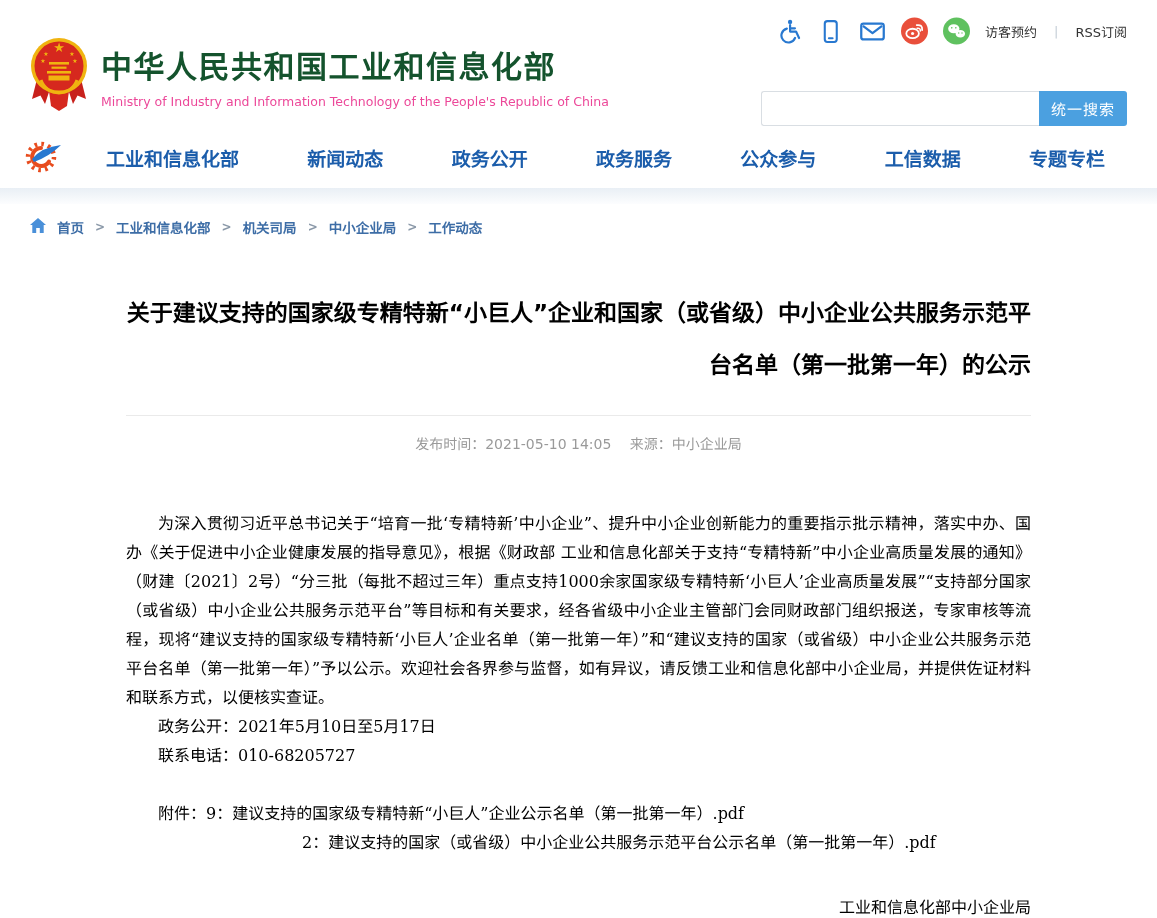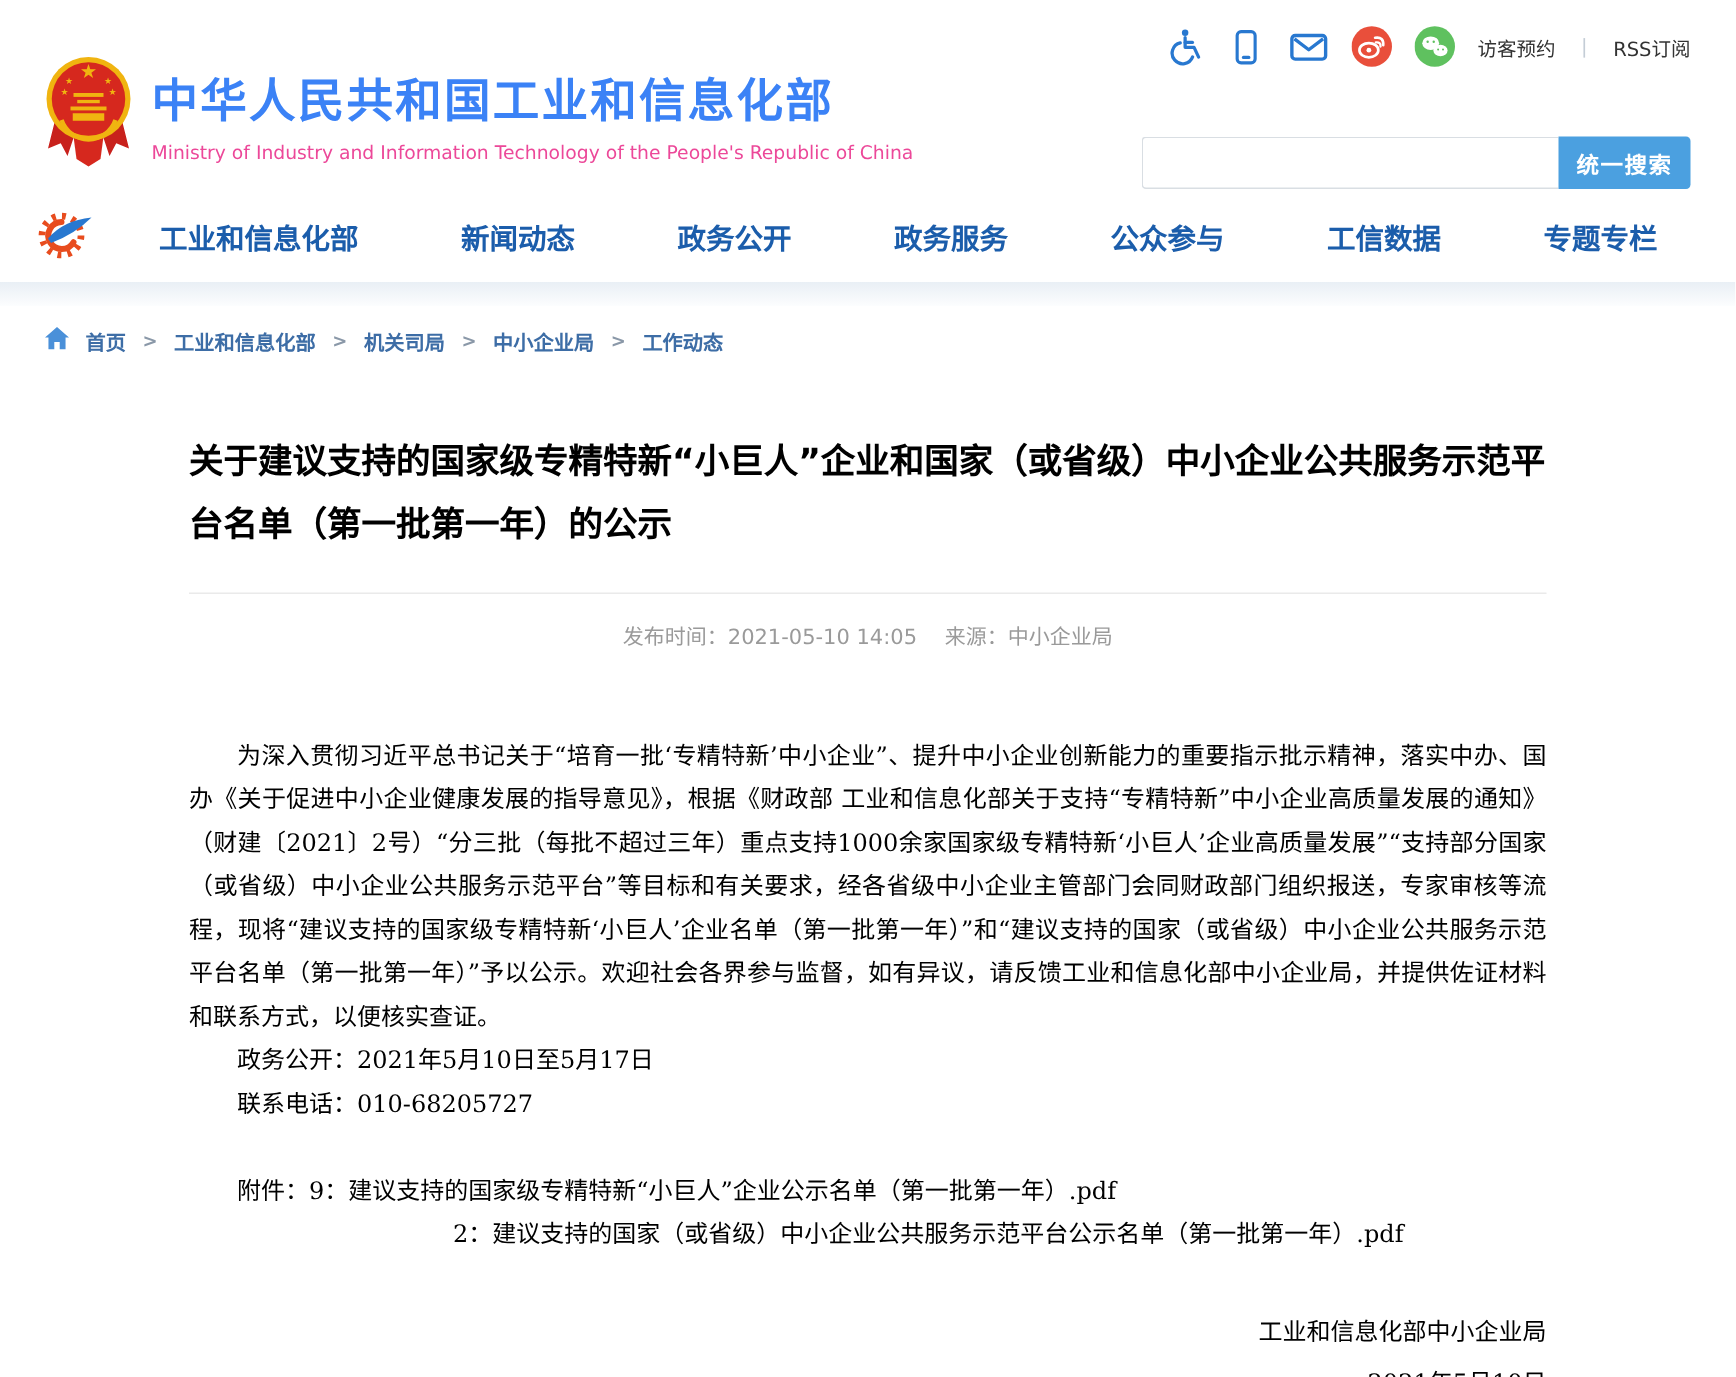--- a/index.html
+++ b/index.html
@@ -4,51 +4,51 @@
 <style>
   * { margin:0; padding:0; box-sizing:border-box; }
   html,body { background:#fff; }
   body { font-family:"DejaVu Sans","Liberation Sans",sans-serif; color:#333; }
   .page { width:1157px; height:918px; margin:0 auto; background:#fff; overflow:hidden; }
 
   
   .top-header { display:flex; justify-content:space-between; padding:16px 30px 0 30px; height:126px; }
   .brand { display:flex; align-items:center; gap:13px; margin-top:8px; }
   .brand-text { display:flex; flex-direction:column; }
-  .site-title { font-size:31px; font-weight:bold; color:#3b82f6; letter-spacing:1.5px; white-space:nowrap; }
+  .site-title { font-size:31px; font-weight:bold; color:#14532d; letter-spacing:1.5px; white-space:nowrap; }
   .site-sub { font-size:12.5px; color:#ec4899; margin-top:7px; white-space:nowrap; }
 
   .header-right { display:flex; flex-direction:column; align-items:flex-end;justify-content:space-between; }
   .icon-row { display:flex; align-items:center; gap:15px; height:30px; font-size:13px; color:#333; }
   .icon-row .sep { color:#c4cdd6; margin:0 2px; }
   .icon-row .txt-link { cursor:pointer; }
   .hicon { display:inline-flex; align-items:center; justify-content:center; width:27px; height:27px; cursor:pointer; }
 
   .search-row { display:flex; margin-top:11px; }
   .search-input { width:278px; height:35px; border:1px solid #d9dee3; border-right:none; border-radius:3px 0 0 3px; padding:0 10px; font-size:14px; outline:none; }
-  .search-btn { width:88px; height:35px; background:#4ba0e0; color:#fff; border:none; font-size:15px; font-weight:bold; border-radius:0 3px 3px 0; cursor:pointer; letter-spacing:1px; }
+  .search-btn { width:88px; height:35px; background:#4ba0e0; color:#fff; border:none; font-size:15px; font-weight:normal; border-radius:0 3px 3px 0; cursor:pointer; letter-spacing:1px; }
 
   .quick-links { display:flex; gap:24px; margin-top:9px; font-size:13.5px; color:#454545; }
   .quick-links span { cursor:pointer; }
 
   
   .main-nav { display:flex; align-items:center; height:62px; padding:0 52px 0 24px; background:#fff; }
   .nav-logo { flex:0 0 auto; }
   .nav-items { flex:1; display:flex; justify-content:space-between; margin-left:44px; }
   .nav-item { font-size:19px; font-weight:bold; color:#1b5dab; text-decoration:none; white-space:nowrap; cursor:pointer; }
   .nav-shadow { height:16px; background:linear-gradient(#e9eff5,#fcfdfe); }
 
   
   .breadcrumb { display:flex; align-items:center; gap:11px; padding:13px 30px 8px 30px; font-size:13.5px;font-weight:bold; }
   .crumb { color:#3d6da6; text-decoration:none; cursor:pointer; }
   .crumb-sep { color:#8a98a8; font-size:12px; }
 
   
   .article { width:905px; margin:14px auto 0 auto; }
-  .article-title { font-size:23px; line-height:42px; text-align:left; color:#000; padding-top:28px; font-weight:bold; }
+  .article-title { font-size:23px; line-height:52px; text-align:right; color:#000; padding-top:28px; font-weight:bold; }
   .divider { border:none; border-top:1px solid #eaeaea; margin-top:24px; }
   .meta { text-align:center; color:#9a9a9a; font-size:14px; margin-top:17px; }
   .meta span + span { margin-left:14px; }
 
   .article-body { margin-top:56px; font-family:"DejaVu Serif","Liberation Serif",serif; font-size:16px; line-height:29px; color:#000; }
   .para { text-indent:2em; text-align:justify; }
   .line { text-indent:2em; }
   .attach-1 { margin-top:29px; }
   .attach-2 { text-indent:11em; }
   .signature { margin-top:34px; text-align:right; line-height:34px; }

